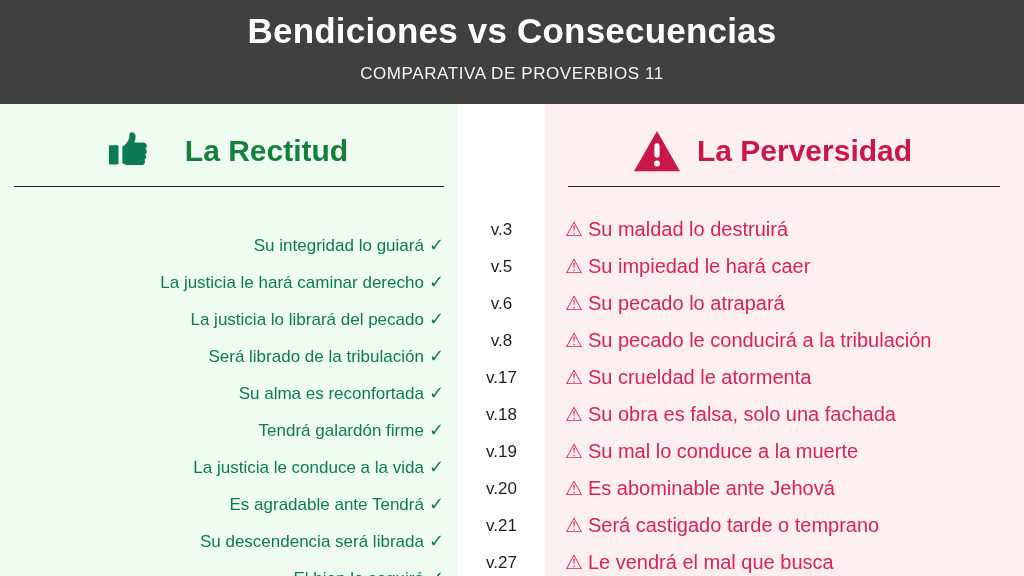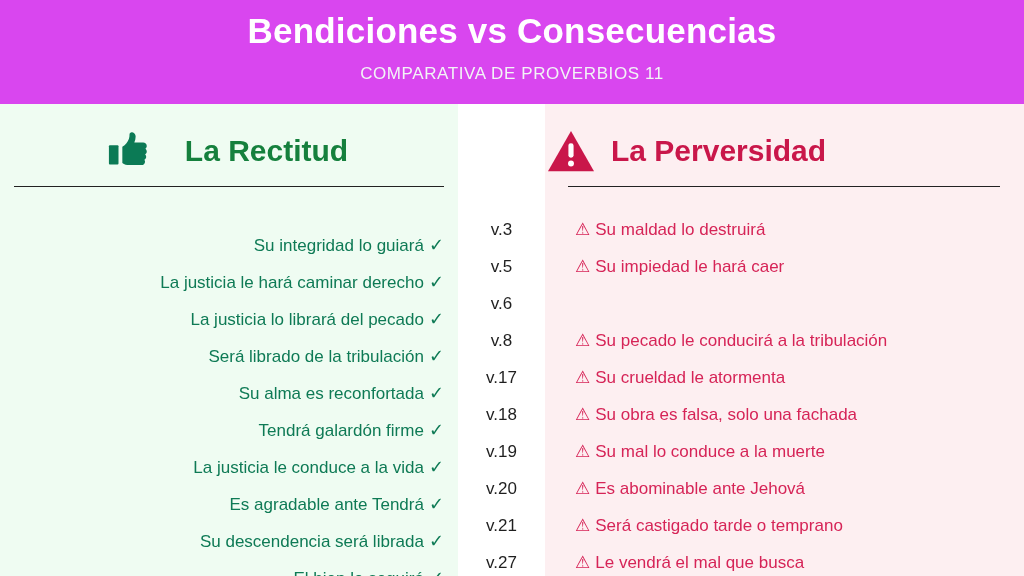--- a/index.html
+++ b/index.html
@@ -19,21 +19,21 @@
     height: 576px;
     background: #ffffff;
   }
 
   
   .title-band {
     position: absolute;
     left: 0; top: 0;
     width: 1024px;
     height: 104px;
-    background: #d946ef;
+    background: #404040;
     display: flex;
     flex-direction: column;
     align-items: center;
     justify-content: center;
   }
   .title-main {
     color: #FFFFFF;
     font-size: 35px;
     font-weight: bold;
     letter-spacing: 0.2px;
@@ -83,21 +83,21 @@
   .col-head-left {
     left: 0;
     width: 458px;
     justify-content: center;
     padding-right: 6px;
     box-sizing: border-box;
   }
   .col-head-right {
     left: 545px;
     width: 479px;
-    justify-content: flex-start;
+    justify-content: center;
     padding-right: 26px;
     box-sizing: border-box;
   }
   .head-icon {
     display: inline-flex;
     align-items: center;
     justify-content: center;
     width: 52px;
     height: 52px;
     flex: none;
@@ -150,24 +150,24 @@
     box-sizing: border-box;
     text-align: center;
     color: #1F1F1F;
     font-size: 17px;
     line-height: 1.15;
     white-space: nowrap;
   }
   .cell-bad {
     width: 420px;
     box-sizing: border-box;
-    padding-left: 30px;
+    padding-left: 20px;
     text-align: left;
     color: #D62457;
-    font-size: 17px;
+    font-size: 20px;
     line-height: 1.15;
     white-space: nowrap;
     overflow: hidden;
   }
   .warn-glyph {
     margin-right: 5px;
   }
   .check-glyph {
     margin-left: 5px;
     font-size: 18px;
@@ -218,20 +218,21 @@
         <div class="cell-bad"><span class="warn-glyph">⚠</span><span>Su maldad lo destruirá</span></div>
       </div>
       <div class="row">
         <div class="cell-good"><span>La justicia le hará caminar derecho</span><span class="check-glyph">✓</span></div>
         <div class="cell-verse">v.5</div>
         <div class="cell-bad"><span class="warn-glyph">⚠</span><span>Su impiedad le hará caer</span></div>
       </div>
       <div class="row">
         <div class="cell-good"><span>La justicia lo librará del pecado</span><span class="check-glyph">✓</span></div>
         <div class="cell-verse">v.6</div>
+        <div class="cell-bad"><span class="warn-glyph">⚠</span><span>Su pecado lo atrapará</span></div>
       </div>
       <div class="row">
         <div class="cell-good"><span>Será librado de la tribulación</span><span class="check-glyph">✓</span></div>
         <div class="cell-verse">v.8</div>
         <div class="cell-bad"><span class="warn-glyph">⚠</span><span>Su pecado le conducirá a la tribulación</span></div>
       </div>
       <div class="row">
         <div class="cell-good"><span>Su alma es reconfortada</span><span class="check-glyph">✓</span></div>
         <div class="cell-verse">v.17</div>
         <div class="cell-bad"><span class="warn-glyph">⚠</span><span>Su crueldad le atormenta</span></div>

